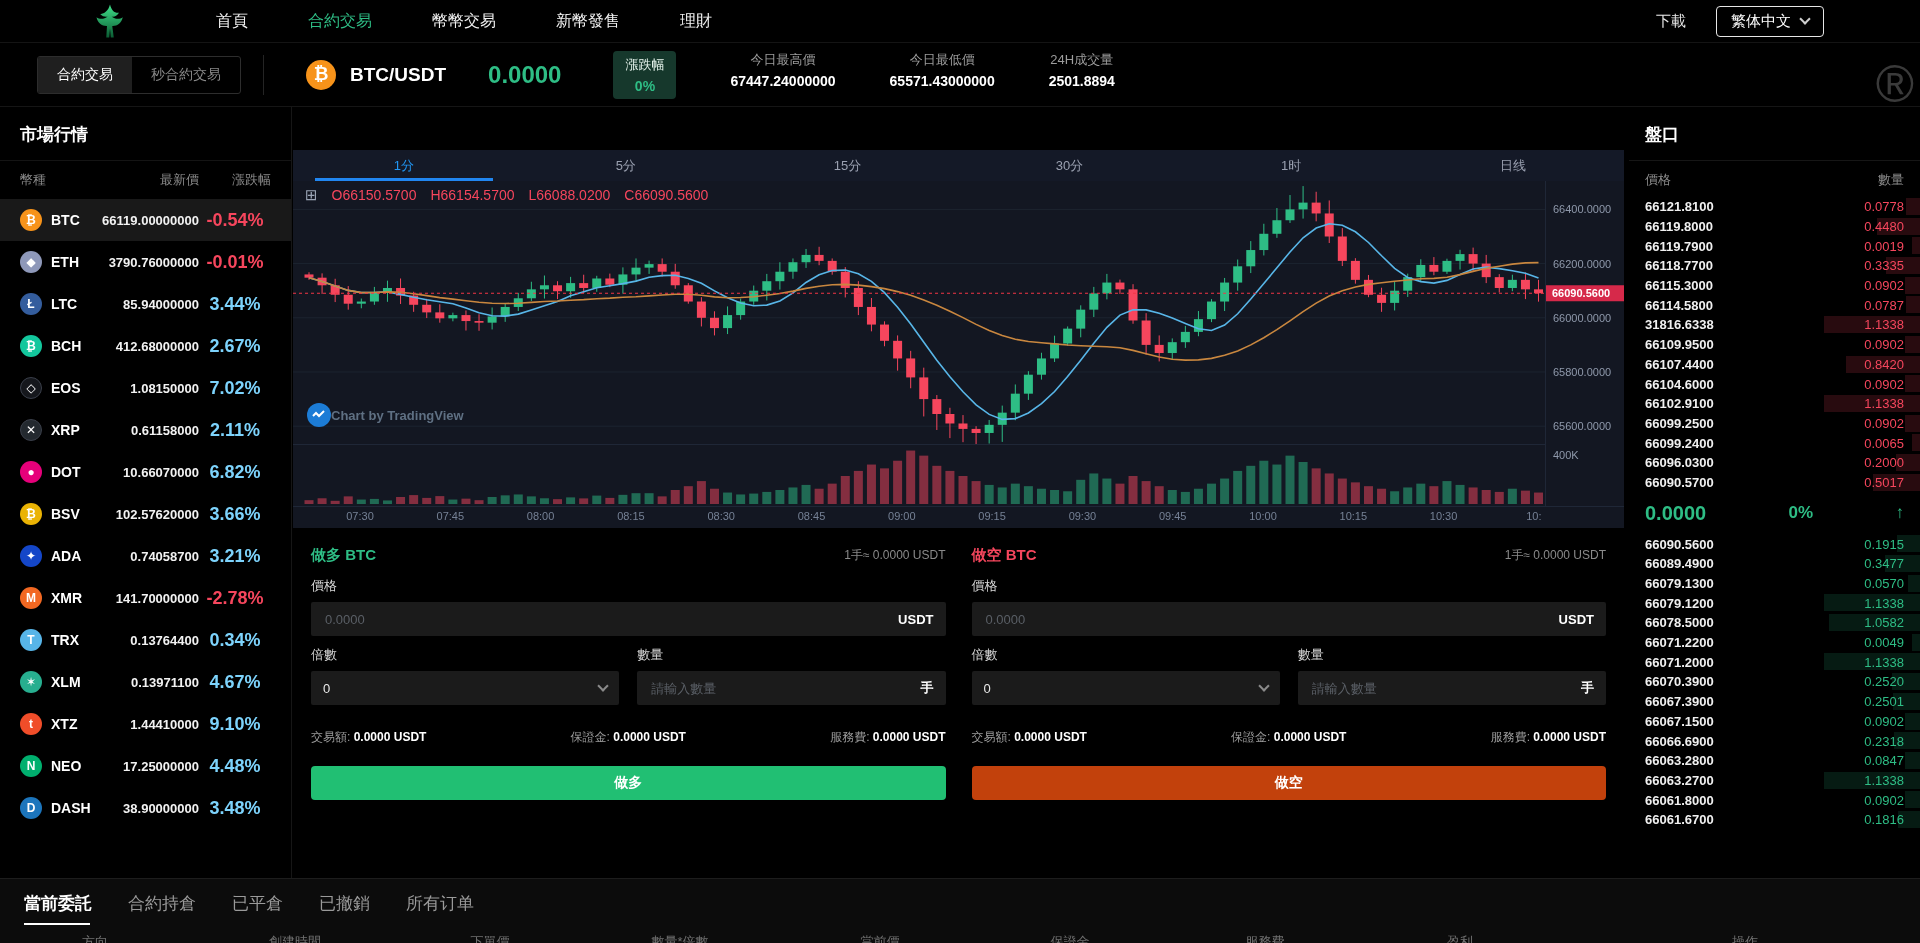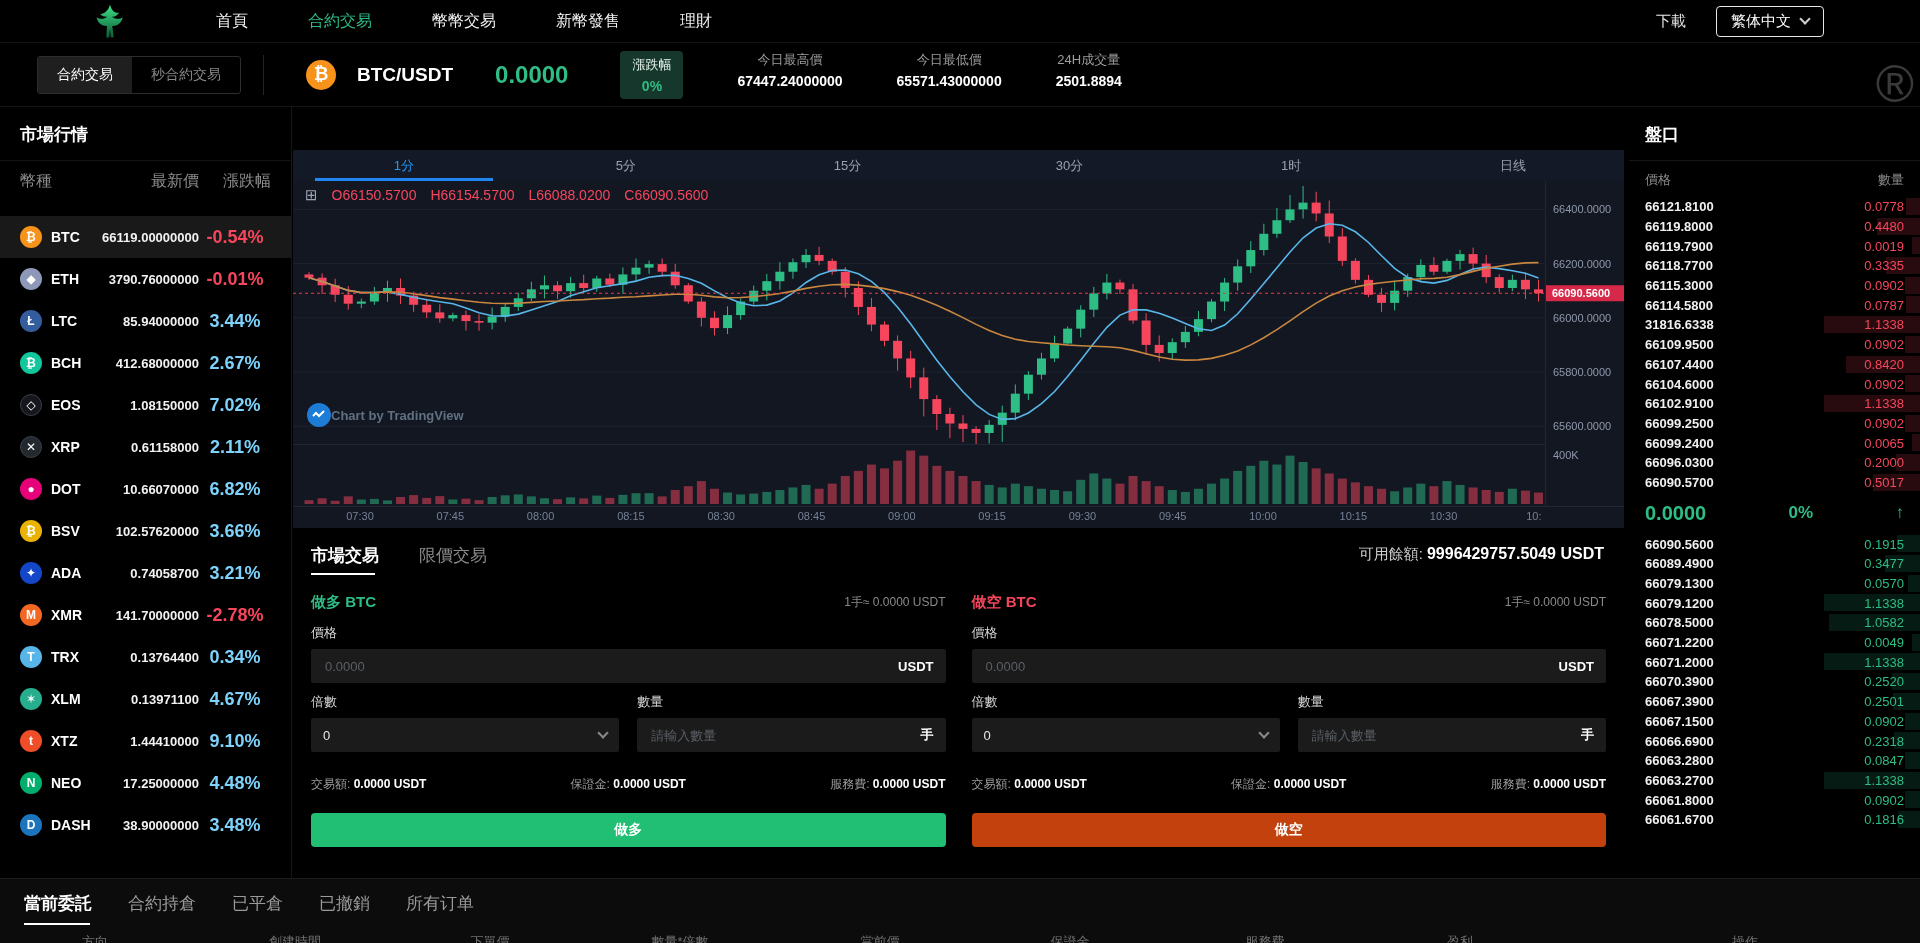--- a/index.html
+++ b/index.html
@@ -22,34 +22,34 @@
 
   
   #tickerbar{position:absolute;top:43px;left:0;width:1920px;height:64px;display:flex;align-items:center;
              border-bottom:1px solid #151515;background:#000;}
   #mode-toggle{margin-left:37px;display:flex;border:1px solid #2d2d2d;border-radius:3px;overflow:hidden;}
   .mode-btn{padding:9px 19px;font-size:14px;color:#8a8a8a;cursor:pointer;background:transparent;}
   .mode-btn.active{color:#fff;background:#1f1f1f;}
   #sym-divider{width:1px;height:40px;background:#242424;margin-left:22px;}
   #btc-icon{width:30px;height:30px;border-radius:50%;background:#f7931a;color:#fff;font-weight:bold;
             font-size:18px;display:flex;align-items:center;justify-content:center;margin-left:42px;}
-  #pair-name{font-size:19px;font-weight:bold;color:#fff;margin-left:21px;}
+  #pair-name{font-size:19px;font-weight:bold;color:#fff;margin-left:14px;}
   #pair-price{font-size:24px;font-weight:bold;color:#2ebd85;margin-left:42px;}
   #stats{display:flex;margin-left:52px;gap:54px;}
   .stat{display:flex;flex-direction:column;align-items:center;gap:4px;}
   .stat .s-label{font-size:13px;color:#9d9d9d;}
   .stat .s-value{font-size:14px;font-weight:bold;color:#fff;}
   .stat.badge{background:#16382c;border-radius:4px;padding:5px 12px;}
   .stat.badge .s-label{color:#e8f5ee;}
   .stat.badge .s-value{color:#2ebd85;}
 
   
   #sidebar{position:absolute;top:107px;left:0;width:292px;height:771px;border-right:1px solid #161616;}
   #market-title{font-size:17px;font-weight:bold;color:#fff;padding:16px 20px 14px 20px;}
-  #market-head{display:flex;padding:4px 20px 24px 20px;font-size:16px;color:#8b8b8b;
+  #market-head{display:flex;padding:4px 20px 10px 20px;font-size:13px;color:#8b8b8b;
                border-top:1px solid #141414;padding-top:10px;}
   #market-head .h1{flex:0 0 70px;}
   #market-head .h2{flex:1;text-align:right;}
   #market-head .h3{flex:0 0 72px;text-align:right;}
   .coin-row{display:flex;align-items:center;height:42px;padding:0 20px;cursor:pointer;}
   .coin-row.selected{background:#191919;}
   .coin-ic{width:22px;height:22px;border-radius:50%;display:flex;align-items:center;justify-content:center;
            font-size:12px;font-weight:bold;color:#fff;flex:0 0 22px;}
   .coin-sym{font-size:14px;font-weight:bold;color:#fff;margin-left:9px;flex:0 0 48px;}
   .coin-price{flex:1;text-align:right;font-size:13px;font-weight:bold;color:#f2f2f2;}
@@ -638,28 +638,20 @@
           <text x="789.4" y="339" fill="#758195" font-size="11" text-anchor="middle">09:30</text>
           <text x="879.6999999999999" y="339" fill="#758195" font-size="11" text-anchor="middle">09:45</text>
           <text x="970" y="339" fill="#758195" font-size="11" text-anchor="middle">10:00</text>
           <text x="1060.3" y="339" fill="#758195" font-size="11" text-anchor="middle">10:15</text>
           <text x="1150.6" y="339" fill="#758195" font-size="11" text-anchor="middle">10:30</text>
           <text x="1240.8999999999999" y="339" fill="#758195" font-size="11" text-anchor="middle">10:</text>
         </svg>
     </div>
 
     <div id="trade-sec">
-      <div id="trade-tabs">
-        <span class="trade-tab active">市場交易</span>
-          <span class="trade-tab">限價交易</span>
-          <span id="balance">
-          <span>可用餘額:</span>
-          <b>9996429757.5049 USDT</b>
-        </span>
-      </div>
       <div id="forms">
           <div class="form-col"><div class="f-title">
               <span class="f-side" style="color: rgb(46, 189, 133);">做多 BTC</span>
               <span class="f-hint">1手≈ 0.0000 USDT</span>
             </div><div class="f-label">價格</div><div class="f-input">
               <input placeholder="0.0000" style="">
               <span class="f-suffix">USDT</span>
             </div><div class="f-grid">
               <div class="f-label">倍數</div>
               <div class="f-label">數量</div>

